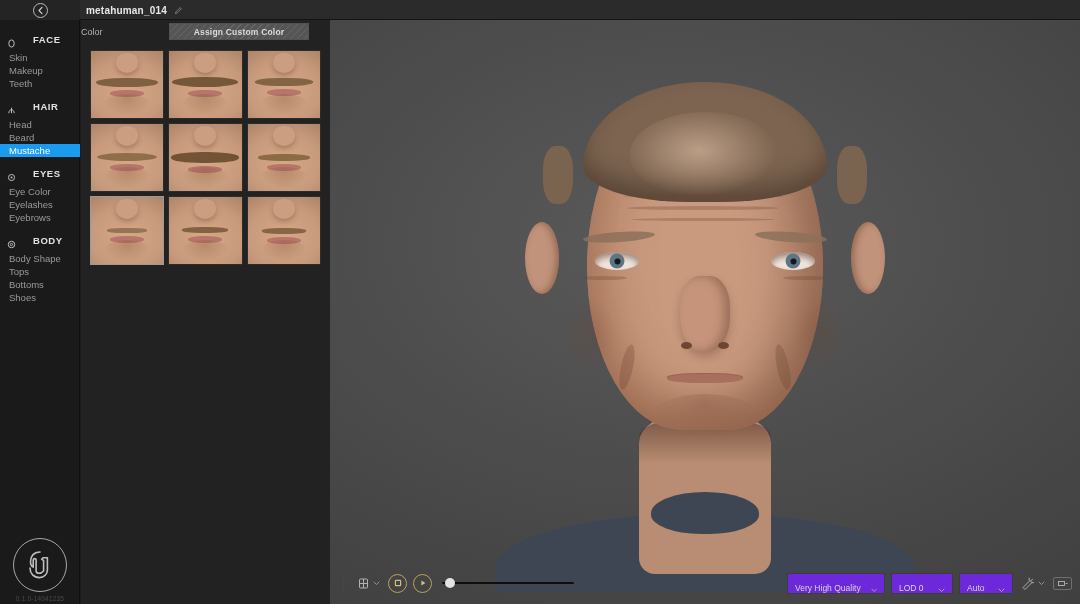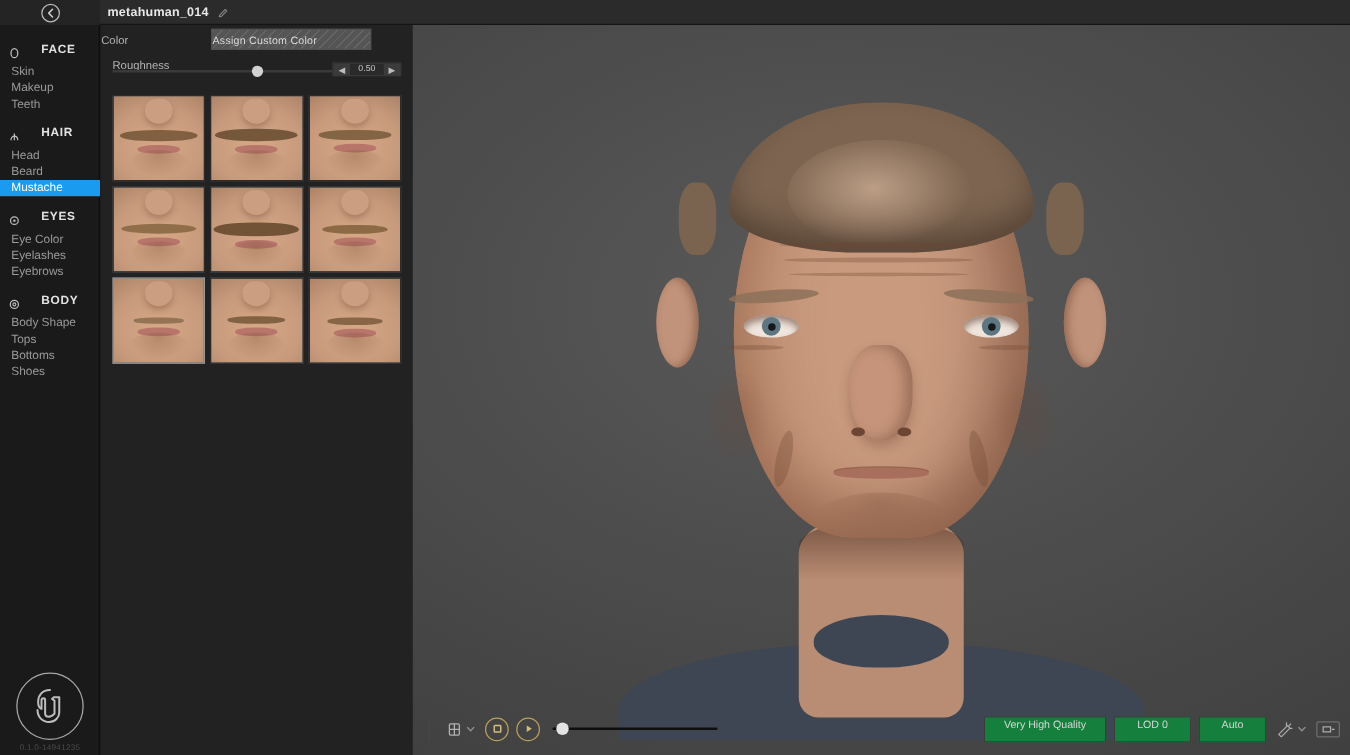--- a/index.html
+++ b/index.html
@@ -79,27 +79,27 @@
   .panel-title {
     height: 24px; line-height: 24px; text-align: center;
     font-size: 9.5px; font-weight: bold; color: #ededed; letter-spacing: .25px;
   }
   .prow {
     position: relative; height: 24px; display: flex; align-items: center;
     padding: 0 0;
   }
   .prow .plabel { font-size: 9px; color: #b4b4b4; }
   .assign-btn {
-    position: absolute; left: 88px; top: 3px; width: 128px; height: 17px;
+    position: absolute; left: 88px; top: 3px; width: 140px; height: 17px;
     border: 1px solid #525252; cursor: pointer;
     background-color: #555555;
     background-image: repeating-linear-gradient(135deg,
       rgba(255,255,255,.10) 0px, rgba(255,255,255,.10) 1px,
       rgba(0,0,0,0) 1px, rgba(0,0,0,0) 5px);
-    display: flex; align-items: center; 
+    display: flex; align-items: center; justify-content: center; font-weight: bold;
   }
   .assign-btn span { font-size: 8.5px; color: #dcdcdc; letter-spacing: .2px; }
 
   .slider-track {
     position: absolute; left: 9px; right: 9px; top: 50%;
     height: 2px; background: #3a3a3a; transform: translateY(-50%);
   }
   .slider-knob {
     position: absolute; width: 9px; height: 9px; border-radius: 50%;
     background: #d2d2d2; top: 50%; transform: translate(-50%, -50%);
@@ -284,23 +284,23 @@
   .tl-track { width: 100%; height: 2.5px; background: #0e0e0e; border-radius: 2px; }
   .tl-knob {
     position: absolute; left: 3px; width: 10px; height: 10px;
     border-radius: 50%; background: #e4e4e4; cursor: pointer;
   }
   .toolbar-right {
     position: absolute; right: 8px; bottom: 8px; height: 26px;
     display: flex; align-items: center; gap: 6px;
   }
   .dd {
-    display: flex; align-items: center; justify-content: space-between;
-    height: 21px; background: #15803d; border: 1px solid #3c3c3c;
-    padding: 0 7px; cursor: pointer; gap: 10px; flex-direction: column;
+    display: flex; align-items: flex-end; justify-content: space-between;
+    height: 21px; background: #6d28d9; border: 1px solid #3c3c3c;
+    padding: 0 7px; cursor: pointer; gap: 10px;
   }
   .dd span.lbl { font-size: 8.5px; color: #d6d6d6; white-space: nowrap; }
   .chev { opacity: .7; }
   .small-btn {
     width: 19px; height: 13px; border: 1px solid #6f6f6f; border-radius: 2px;
     cursor: pointer; display: flex; align-items: center; justify-content: center;
   }
 </style>
 </head>
 <body>
@@ -420,30 +420,20 @@
   <div class="panel">
 
     <div class="prow">
       <span class="plabel">Color</span>
       <div class="assign-btn">
         <span>Assign Custom Color</span>
       </div>
     </div>
 
     <div id="slider-rows">
-        <div class="prow prow-slider">
-          <span class="plabel">Roughness</span>
-          <div class="slider-track"></div>
-          <div class="slider-knob" style="left:calc(9px + 0.5 * (100% - 18px));"></div>
-          <div class="numbox">
-            <div class="arw">◀</div>
-            <div class="val">0.50</div>
-            <div class="arw">▶</div>
-          </div>
-        </div>
       </div>
 
     <div class="thumbs" id="thumb-grid">
         <div class="thumb">
           <div class="thumb-face" style="background:radial-gradient(ellipse 120% 110% at 50% 60%, #d6a887 0%, #c79a7c 42%, #a87f63 74%, #6d7278 100%);"></div>
           <div style="position:absolute;left:50%;top:2px;transform:translateX(-50%);width:22px;height:20px;background:#cb9e81;border-radius:44% 44% 50% 50%;box-shadow:0 3px 5px rgba(100,62,44,.35);"></div>
           <div style="position:absolute;left:50%;top:27px;transform:translateX(-50%);width:62px;height:9px;background:#7a5a3c;border-radius:46%;opacity:.92;"></div>
           <div style="position:absolute;left:50%;top:39px;transform:translateX(-50%);width:34px;height:7px;background:#b8766b;border-radius:45%;"></div>
           <div style="position:absolute;left:50%;bottom:2px;transform:translateX(-50%);width:48px;height:22px;background:radial-gradient(ellipse at 50% 20%, rgba(120,74,52,.30), rgba(120,74,52,0) 70%);border-radius:50%;"></div>
         </div>

